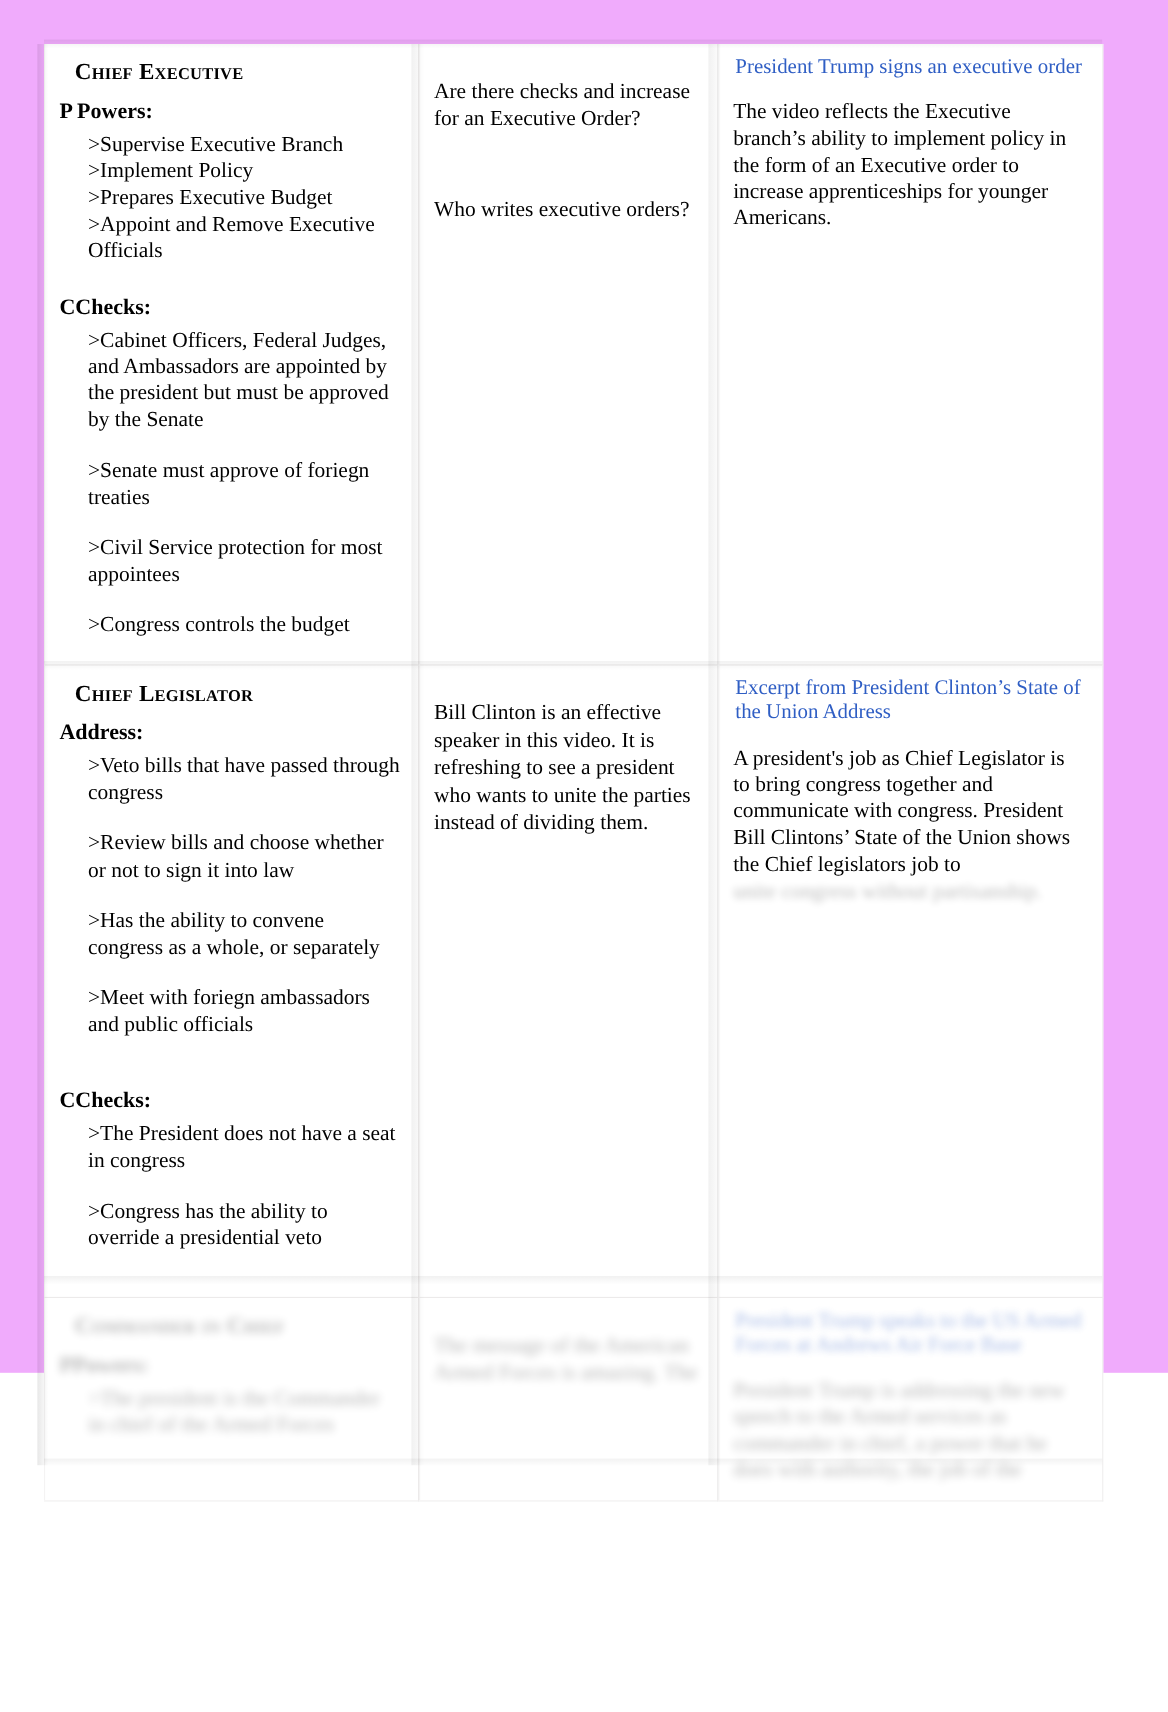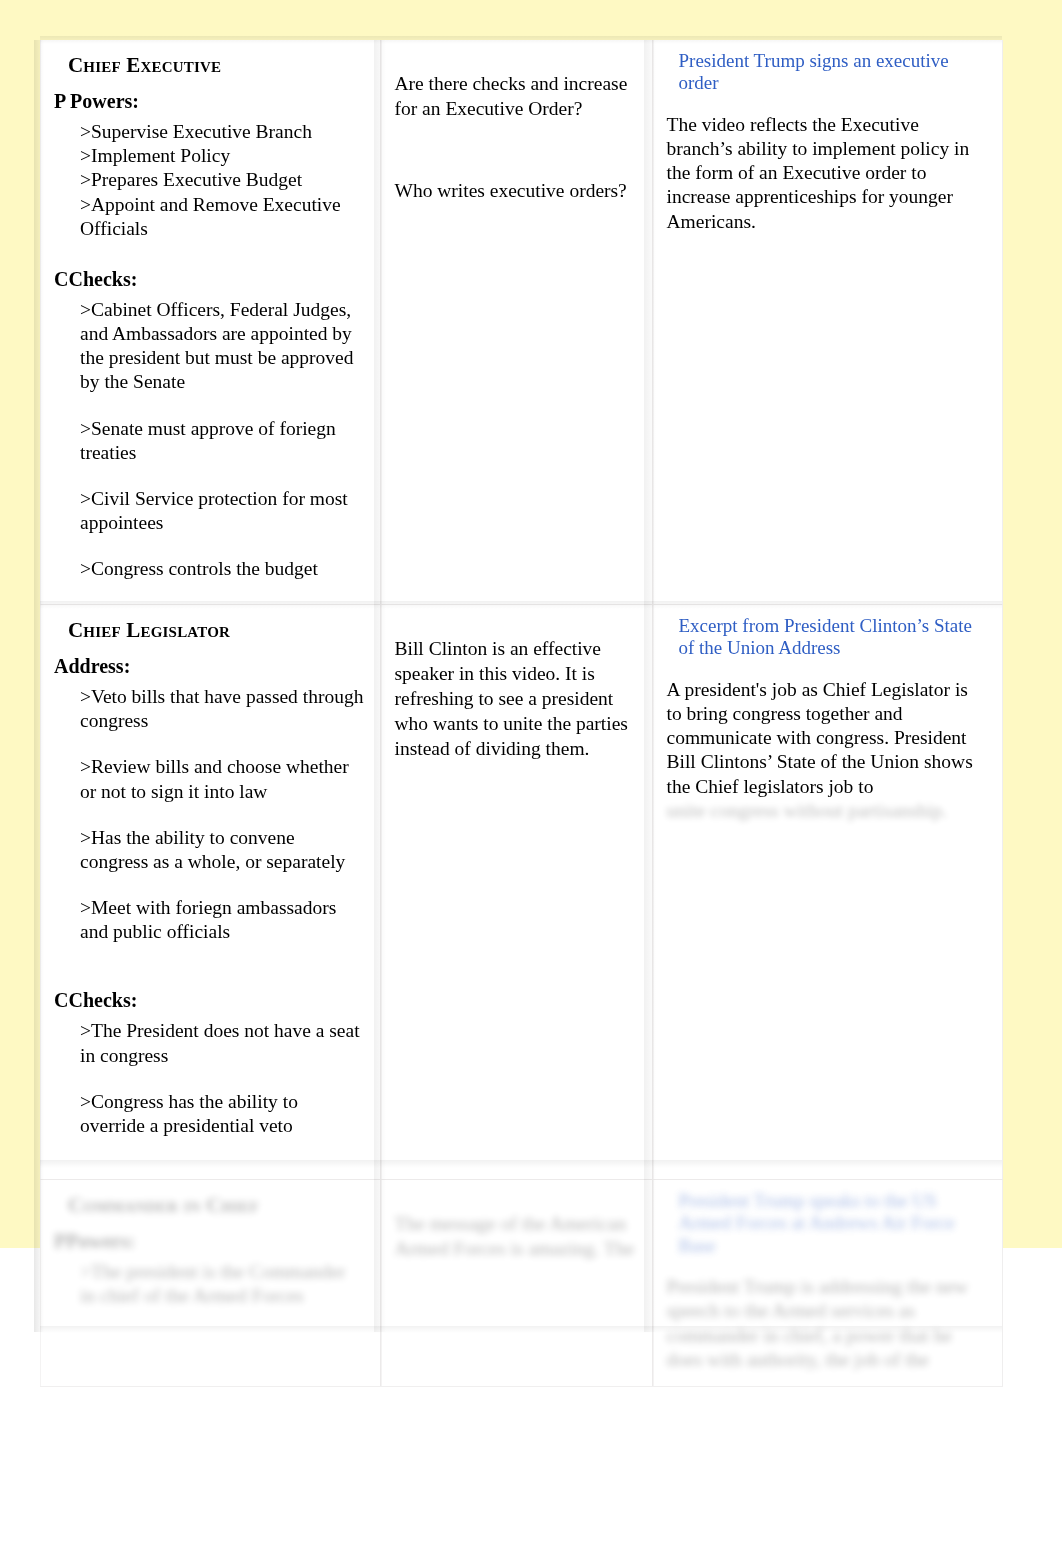--- a/index.html
+++ b/index.html
@@ -16,21 +16,21 @@
     position: relative;
     overflow: hidden;
   }
 
   .page {
     position: absolute;
     left: 0;
     top: 0;
     width: 1062px;
     height: 1248px;
-    background: #fef9c3;
+    background: #f0abfc;
   }
 
   
   .doc-table {
     position: absolute;
     left: 40px;
     top: 40px;
     width: 962px;
     border-collapse: collapse;
     table-layout: fixed;
@@ -121,21 +121,21 @@
     line-height: 1.28;
     margin: 0;
   }
   .cell-text.q2 { margin-top: 57px; }
   .cell-text.mid-pad { margin-top: 22px; }
 
   .hyperlink {
     color: #2f5ec4;
     font-size: 19px;
     line-height: 1.18;
-    margin: 0 0 0 12px;
+    margin: 0 0 0 2px;
     display: block;
     text-decoration: none;
     cursor: pointer;
   }
 
   .body-para {
     font-size: 19.5px;
     line-height: 1.24;
     margin: 18px 0 0 0;
   }

